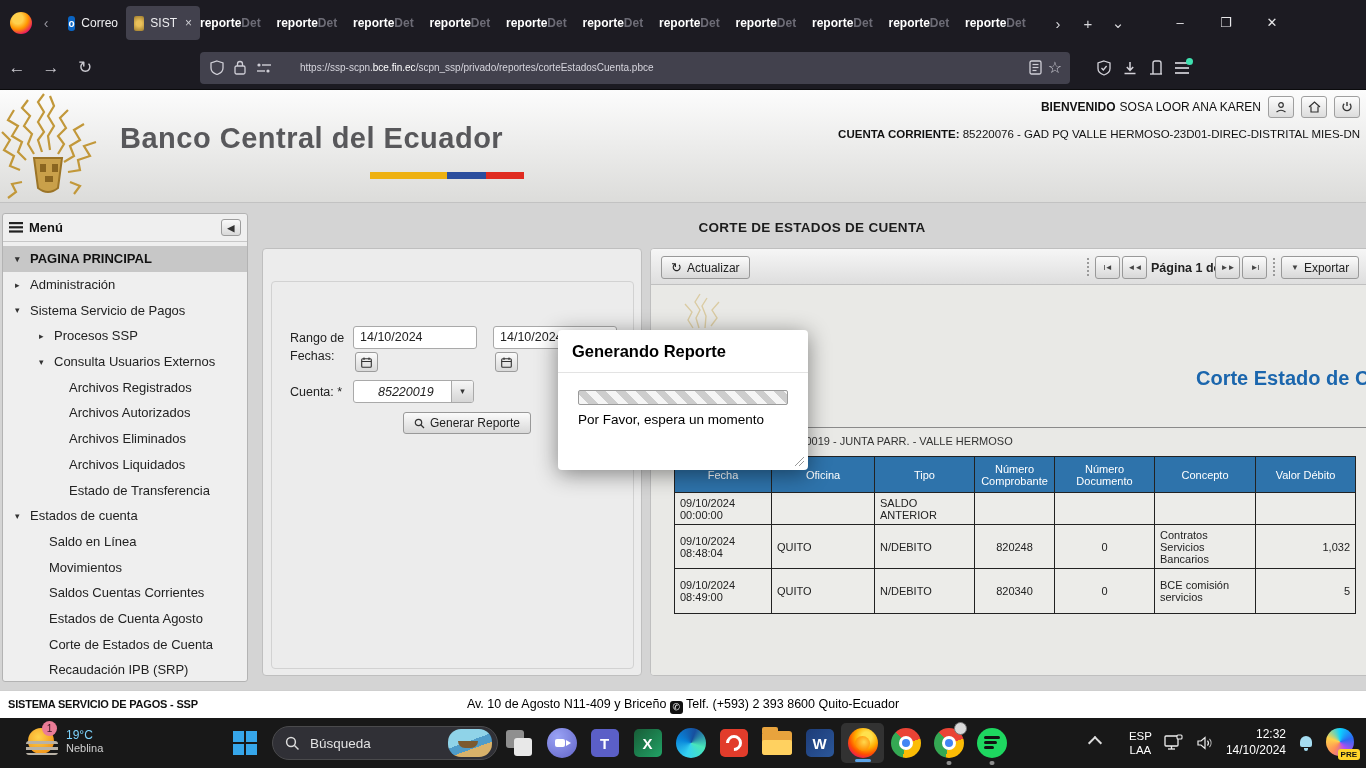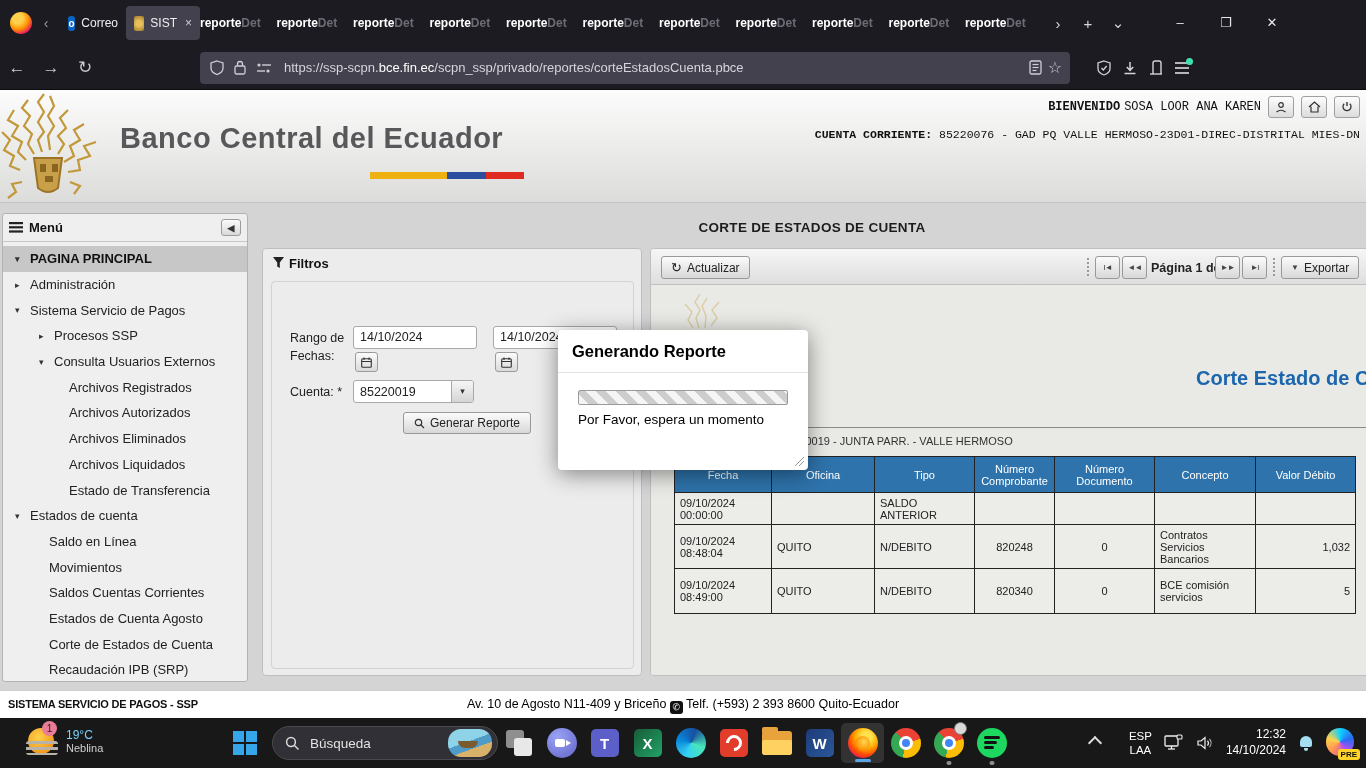--- a/index.html
+++ b/index.html
@@ -22,35 +22,35 @@
   .rtab .t2 { color:#6d6c76; font-weight:bold; }
   .tab-actions { display:flex; align-items:center; gap:4px; color:#d8d8dc; }
   .tab-actions span { width:26px; text-align:center; font-size:15px; }
   .win-controls { display:flex; margin-left:26px; color:#e8e8ea; }
   .win-controls span { width:46px; text-align:center; font-size:13px; line-height:46px; }
 
   .navbar { position:absolute; left:0; top:46px; width:1366px; height:44px; background:#1c1b22; display:flex; align-items:center; border-bottom:1px solid #0b0b0d; }
   .nav-btn { color:#c9c8cf; font-size:17px; width:34px; text-align:center; }
   .urlbar { margin-left:98px; width:870px; height:32px; background:#42414d; border-radius:4px; display:flex; align-items:center; color:#cfced6; }
   .urlbar svg { margin-left:10px; }
-  .url-text { font-size:13px; color:#d6d5dd; margin-left:12px; flex:1; white-space:nowrap; overflow:hidden; }
+  .url-text { font-size:10px; color:#d6d5dd; margin-left:28px; flex:1; white-space:nowrap; overflow:hidden; }
   .url-text b { color:#ffffff; font-weight:normal; }
   .url-right { display:flex; align-items:center; gap:6px; margin-right:8px; }
   .nav-right { display:flex; align-items:center; gap:10px; margin-left:26px; }
   .burger-wrap { position:relative; }
   .green-dot { position:absolute; top:-3px; right:-3px; width:7px; height:7px; border-radius:50%; background:#3fe1b0; }
 
   
   .site-header { position:absolute; left:0; top:90px; width:1366px; height:113px;
     background:linear-gradient(#fcfcfc,#dcdcda); border-bottom:1px solid #c2c2c2; }
   .inti { position:absolute; left:0; top:2px; width:100px; height:110px; }
   .brand { position:absolute; left:120px; top:32px; font-size:29px; font-weight:bold; color:#58585b; letter-spacing:0.5px; }
   .tricolor { position:absolute; left:370px; top:82px; width:154px; height:7px; display:flex; }
   .tricolor .y { width:77px; background:#eeb111; } .tricolor .b { width:39px; background:#2b4e9e; } .tricolor .r { width:38px; background:#e02b20; }
-  .hdr-right { position:absolute; right:6px; top:6px; text-align:right; font-size:12px; color:#111;font-family:Liberation Mono, monospace; }
+  .hdr-right { position:absolute; right:6px; top:6px; text-align:right; font-size:12px; color:#111; }
   .hdr-line1 { display:flex; align-items:center; justify-content:flex-end; gap:4px; }
   .hdr-btn { width:26px; height:22px; background:linear-gradient(#fdfdfd,#dcdcdc); border:1px solid #9f9f9f; border-radius:3px; display:inline-flex; align-items:center; justify-content:center; margin-left:3px; }
   .hdr-line2 { margin-top:10px; font-size:11.5px; }
   .hdr-line2 b { font-size:11.5px; }
 
   
   .menu-panel { position:absolute; left:2px; top:213px; width:246px; height:469px; background:#efefef; border:1px solid #b3b3b3; border-radius:3px; }
   .menu-head { height:28px; display:flex; align-items:center; padding:0 6px; border-bottom:1px solid #c7c7c7; font-size:13px; font-weight:bold; color:#111; gap:6px; }
   .menu-collapse { margin-left:auto; width:20px; height:17px; background:linear-gradient(#fafafa,#d9d9d9); border:1px solid #9c9c9c; border-radius:3px; font-size:9px; color:#333; text-align:center; line-height:16px; }
   .menu-list { padding-top:4px; }
@@ -64,21 +64,21 @@
   .page-title { position:absolute; left:258px; top:220px; width:1108px; text-align:center; font-size:13.5px; font-weight:bold; color:#1c1c1c; letter-spacing:0.3px; }
 
   
   .filters-panel { position:absolute; left:262px; top:248px; width:380px; height:428px; background:#ececec; border:1px solid #bfbfbf; border-radius:4px; }
   .filters-head { height:28px; display:flex; align-items:center; gap:5px; padding:0 10px; font-size:13px; font-weight:bold; color:#111; }
   .filters-body { position:absolute; left:8px; top:32px; width:363px; height:388px; border:1px solid #d2d2d2; border-radius:4px; }
   .flabel { position:absolute; font-size:12.5px; color:#222; }
   .finput { position:absolute; width:124px; height:23px; background:#fff; border:1px solid #a9a9a9; border-radius:3px; font-size:12.5px; color:#222; padding-left:6px; line-height:21px; }
   .cal-btn { position:absolute; width:23px; height:20px; background:linear-gradient(#fbfbfb,#dadada); border:1px solid #9c9c9c; border-radius:3px; display:flex; align-items:center; justify-content:center; }
   .combo { position:absolute; width:121px; height:23px; background:#fff; border:1px solid #a9a9a9; border-radius:3px; font-size:12.5px; color:#222; display:flex; align-items:center; }
-  .combo .val { padding-left:6px; flex:1; }
+  .combo .val { padding-left:24px; flex:1;font-style:italic; }
   .combo .dd { width:22px; height:21px; background:linear-gradient(#f6f6f6,#d5d5d5); border-left:1px solid #a9a9a9; border-radius:0 2px 2px 0; font-size:9px; color:#333; text-align:center; line-height:21px; }
   .gen-btn { position:absolute; left:131px; top:130px; height:22px; padding:0 10px; background:linear-gradient(#fbfbfb,#d8d8d8); border:1px solid #999; border-radius:3px; font-size:12px; color:#222; display:flex; align-items:center; gap:5px; }
 
   
   .report-panel { position:absolute; left:650px; top:248px; width:724px; height:428px; background:#ececec; border:1px solid #bfbfbf; border-radius:4px; overflow:hidden; }
   .rp-toolbar { position:relative; height:36px; background:linear-gradient(#f6f6f6,#dedede); border-bottom:1px solid #c0c0c0; }
   .tb-btn { position:absolute; top:7px; height:23px; background:linear-gradient(#fbfbfb,#d8d8d8); border:1px solid #999; border-radius:3px; font-size:12px; color:#222; display:flex; align-items:center; gap:5px; padding:0 9px; }
   .pg-btn { position:absolute; top:7px; width:25px; height:23px; background:linear-gradient(#fbfbfb,#d8d8d8); border:1px solid #999; border-radius:3px; font-size:8px; color:#444; display:flex; align-items:center; justify-content:center; letter-spacing:-1px; }
   .pg-info { position:absolute; top:12px; font-size:12.5px; font-weight:bold; color:#222; }
   .tb-sep { position:absolute; top:9px; width:0; height:18px; border-left:2px dotted #9a9a9a; }
@@ -395,26 +395,20 @@
         <div class="menu-item lvl3">
           <span class="arr"></span>
           <span>Recaudación IPB (SRP)</span>
         </div>
       </div>
   </div>
 
   <div class="page-title">CORTE DE ESTADOS DE CUENTA</div>
 
   <div class="filters-panel">
-    <div class="filters-head">
-      <svg width="11" height="12" viewBox="0 0 11 12">
-          <path d="M0 0 H11 L6.8 5.5 V11 L4.2 9.5 V5.5 Z" fill="#222"></path>
-        </svg>
-      <span>Filtros</span>
-    </div>
     <div class="filters-body">
       <div class="flabel" style="left:18px; top:48px; width:62px; line-height:1.4;">Rango de Fechas:</div>
       <div class="finput" style="left:81px; top:44px;">14/10/2024</div>
       <div class="finput" style="left:221px; top:44px;">14/10/2024</div>
       <div class="cal-btn" style="left:83px; top:70px;">
         <svg width="11" height="11" viewBox="0 0 11 11">
             <rect x="0.7" y="1.8" width="9.6" height="8.5" rx="1" fill="none" stroke="#333" stroke-width="1.1"></rect>
             <line x1="3" y1="0.5" x2="3" y2="3" stroke="#333" stroke-width="1.1"></line>
             <line x1="8" y1="0.5" x2="8" y2="3" stroke="#333" stroke-width="1.1"></line>
             <line x1="0.7" y1="4.5" x2="10.3" y2="4.5" stroke="#333" stroke-width="1"></line>

